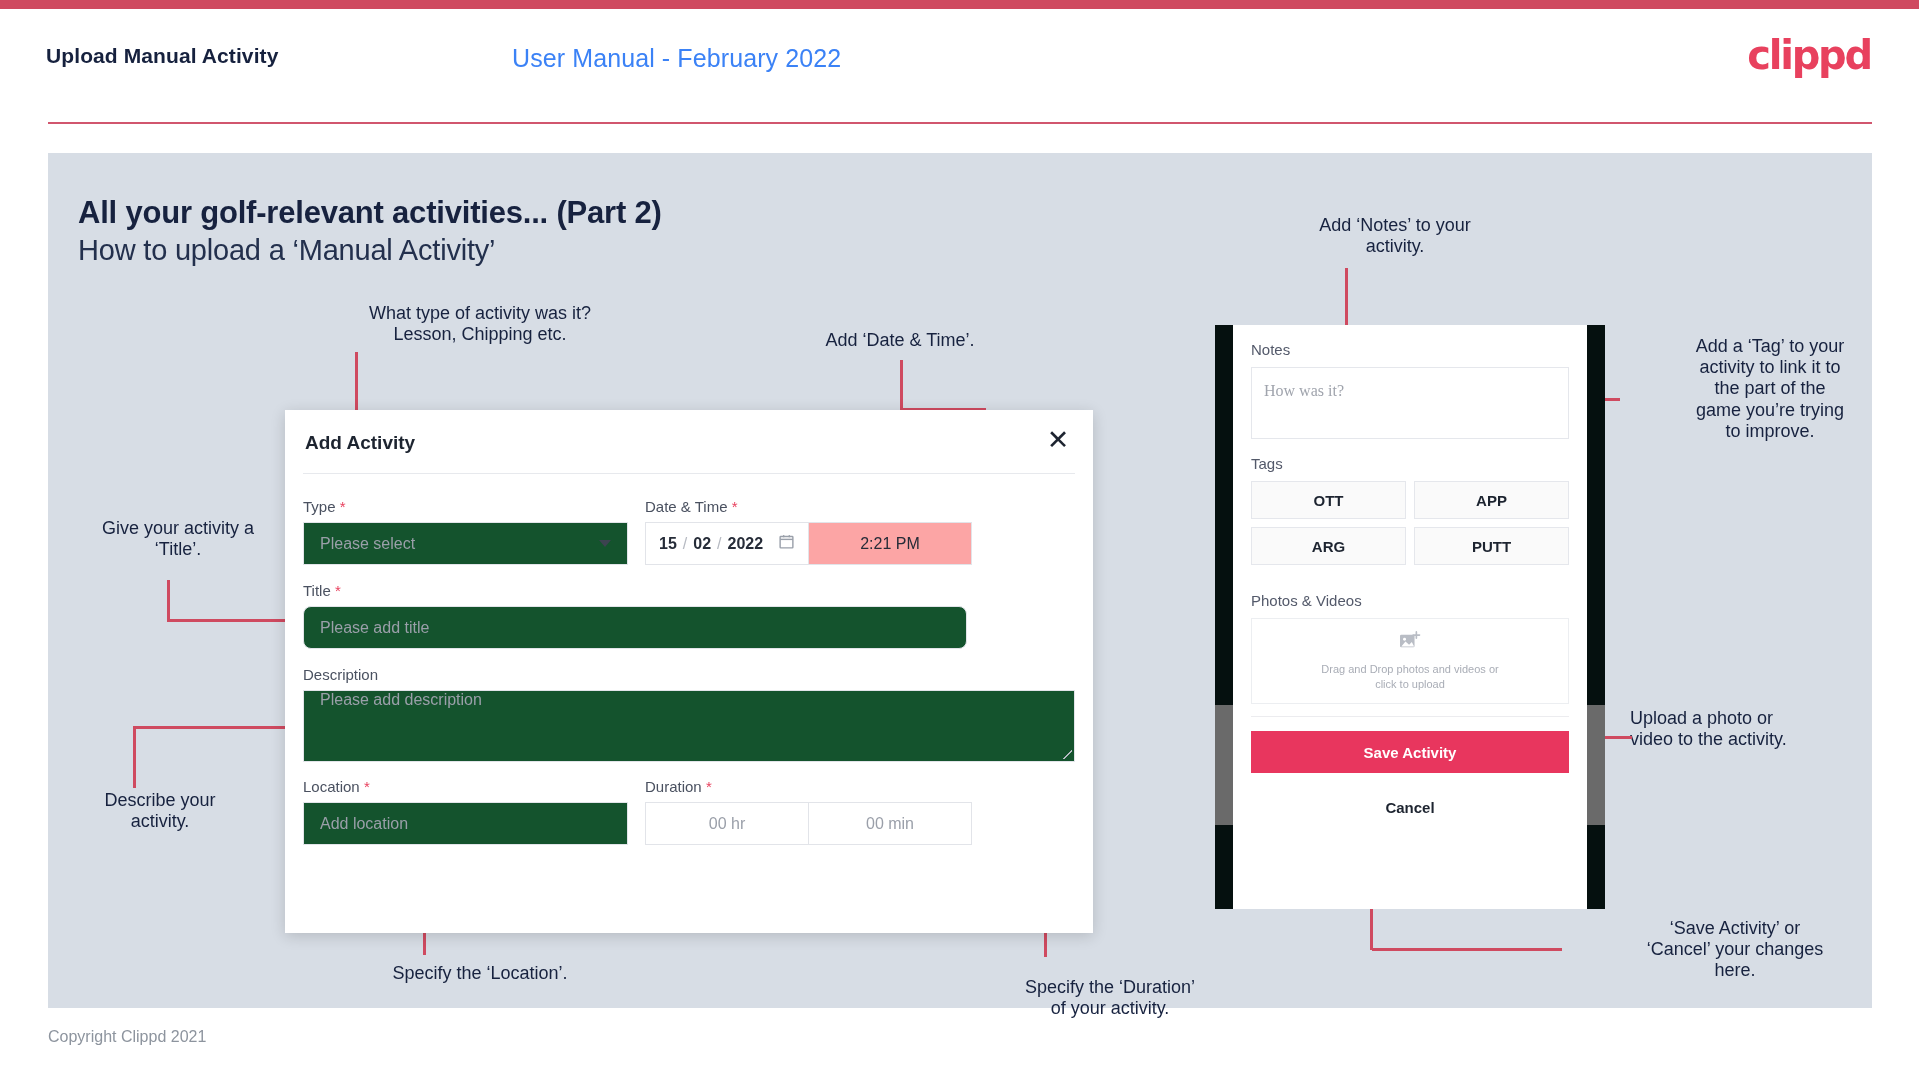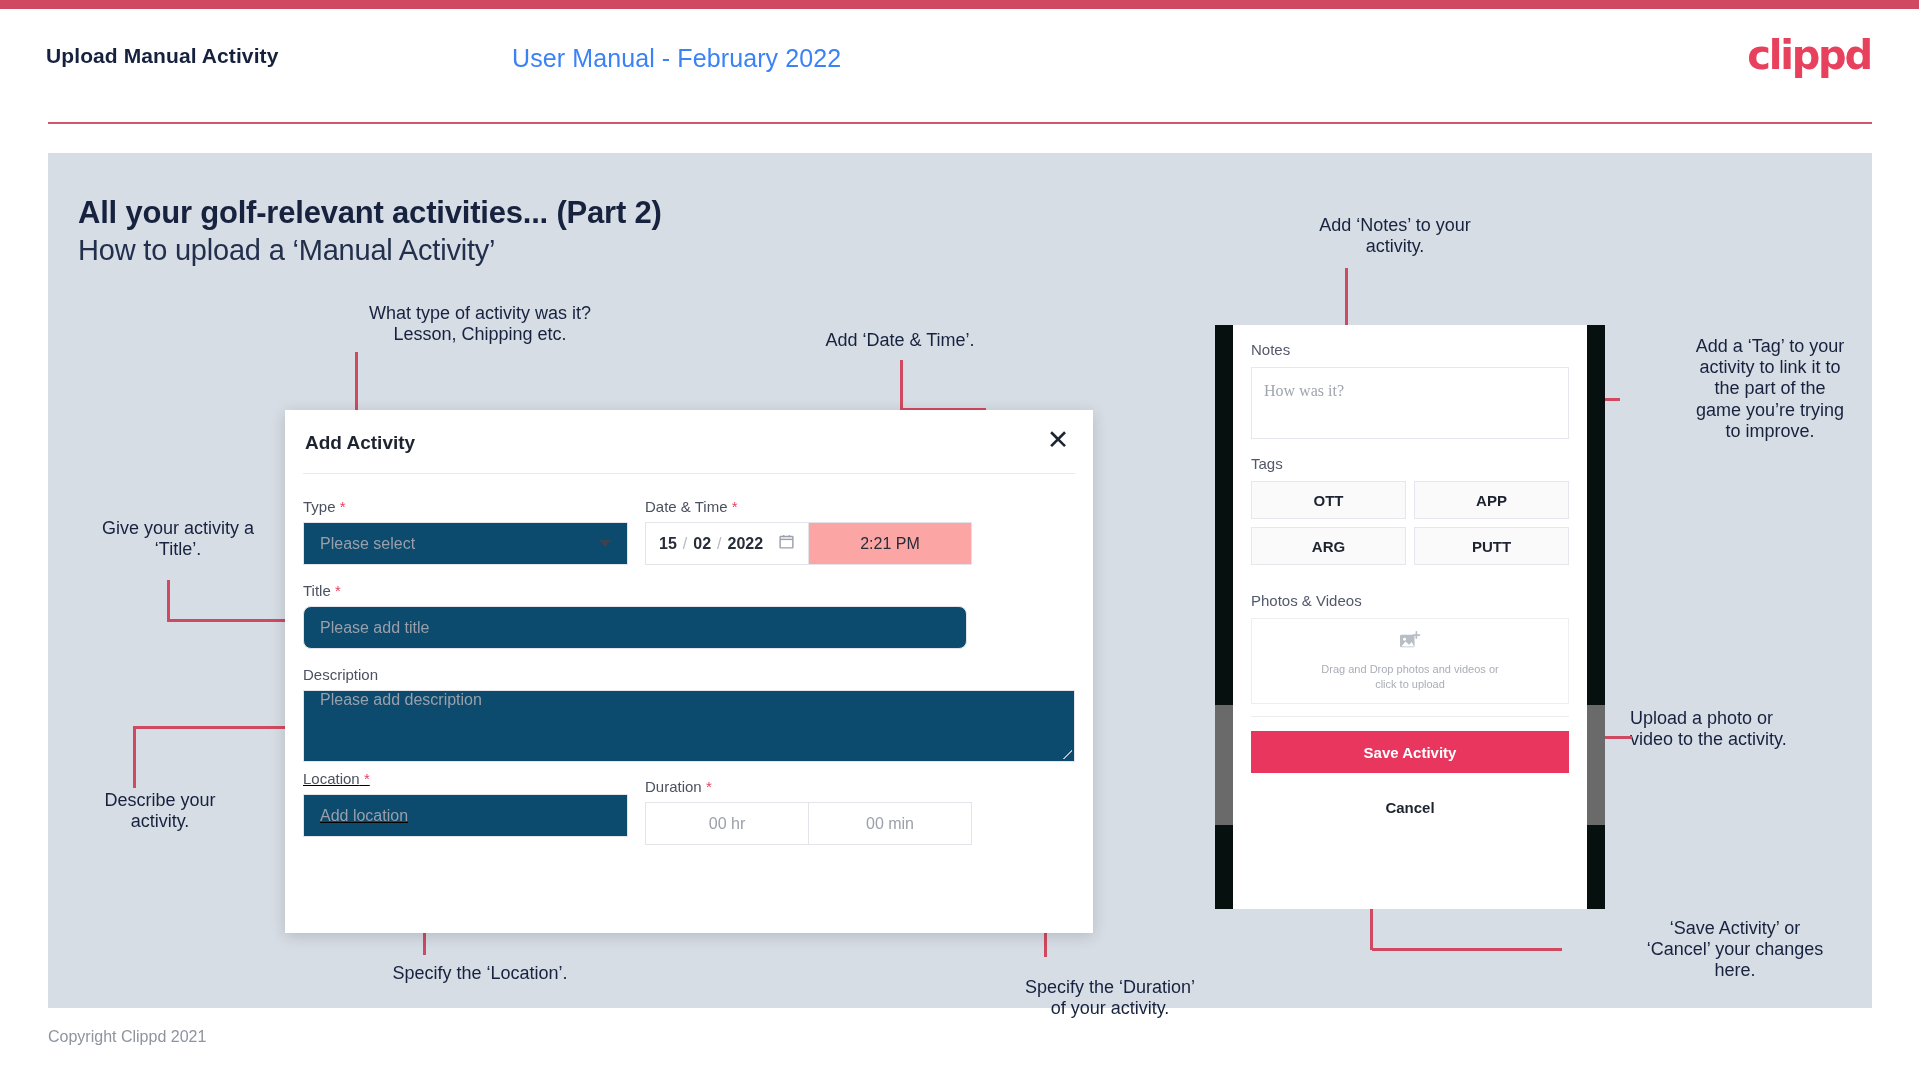--- a/index.html
+++ b/index.html
@@ -117,21 +117,21 @@
     background: #e7e9ed;
   }
   .dialog-body { position: absolute; left: 0; top: 64px; width: 808px; }
 
   .fld-label {
     font-size: 15px; color: #4a5160; margin-bottom: 7px; font-weight: 400;
   }
   .req { color: #e8415e; font-size: 15px; }
 
   .fld-box {
-    border: 1px solid #e2e4e9; background: #0c4a6e;
+    border: 1px solid #e2e4e9; background: #14532d;
     height: 43px; display: flex; align-items: center;
     font-size: 16px; color: #9a9fa9; padding: 0 16px;
   }
 
   .row { position: absolute; }
 
   .select-box { width: 325px; justify-content: space-between; }
   .chev {
     width: 0; height: 0; border-left: 6px solid transparent;
     border-right: 6px solid transparent; border-top: 7px solid #3c4350;
@@ -367,21 +367,21 @@
       <div class="row" style="left:18px; top:192px;">
         <div class="fld-label">
           <span>Description</span>
         </div>
         <div class="fld-box desc-box">
           <span>Please add description</span>
           <span class="resize-grip"></span>
         </div>
       </div>
 
-      <div class="row" style="left:18px; top:296px;text-decoration:underline;">
+      <div class="row" style="left:18px; top:304px;">
         <div class="fld-label">
           <span>Location</span>
           <span class="req">*</span>
         </div>
         <div class="fld-box loc-box">
           <span>Add location</span>
         </div>
       </div>
 
       <div class="row" style="left:360px; top:304px;">

